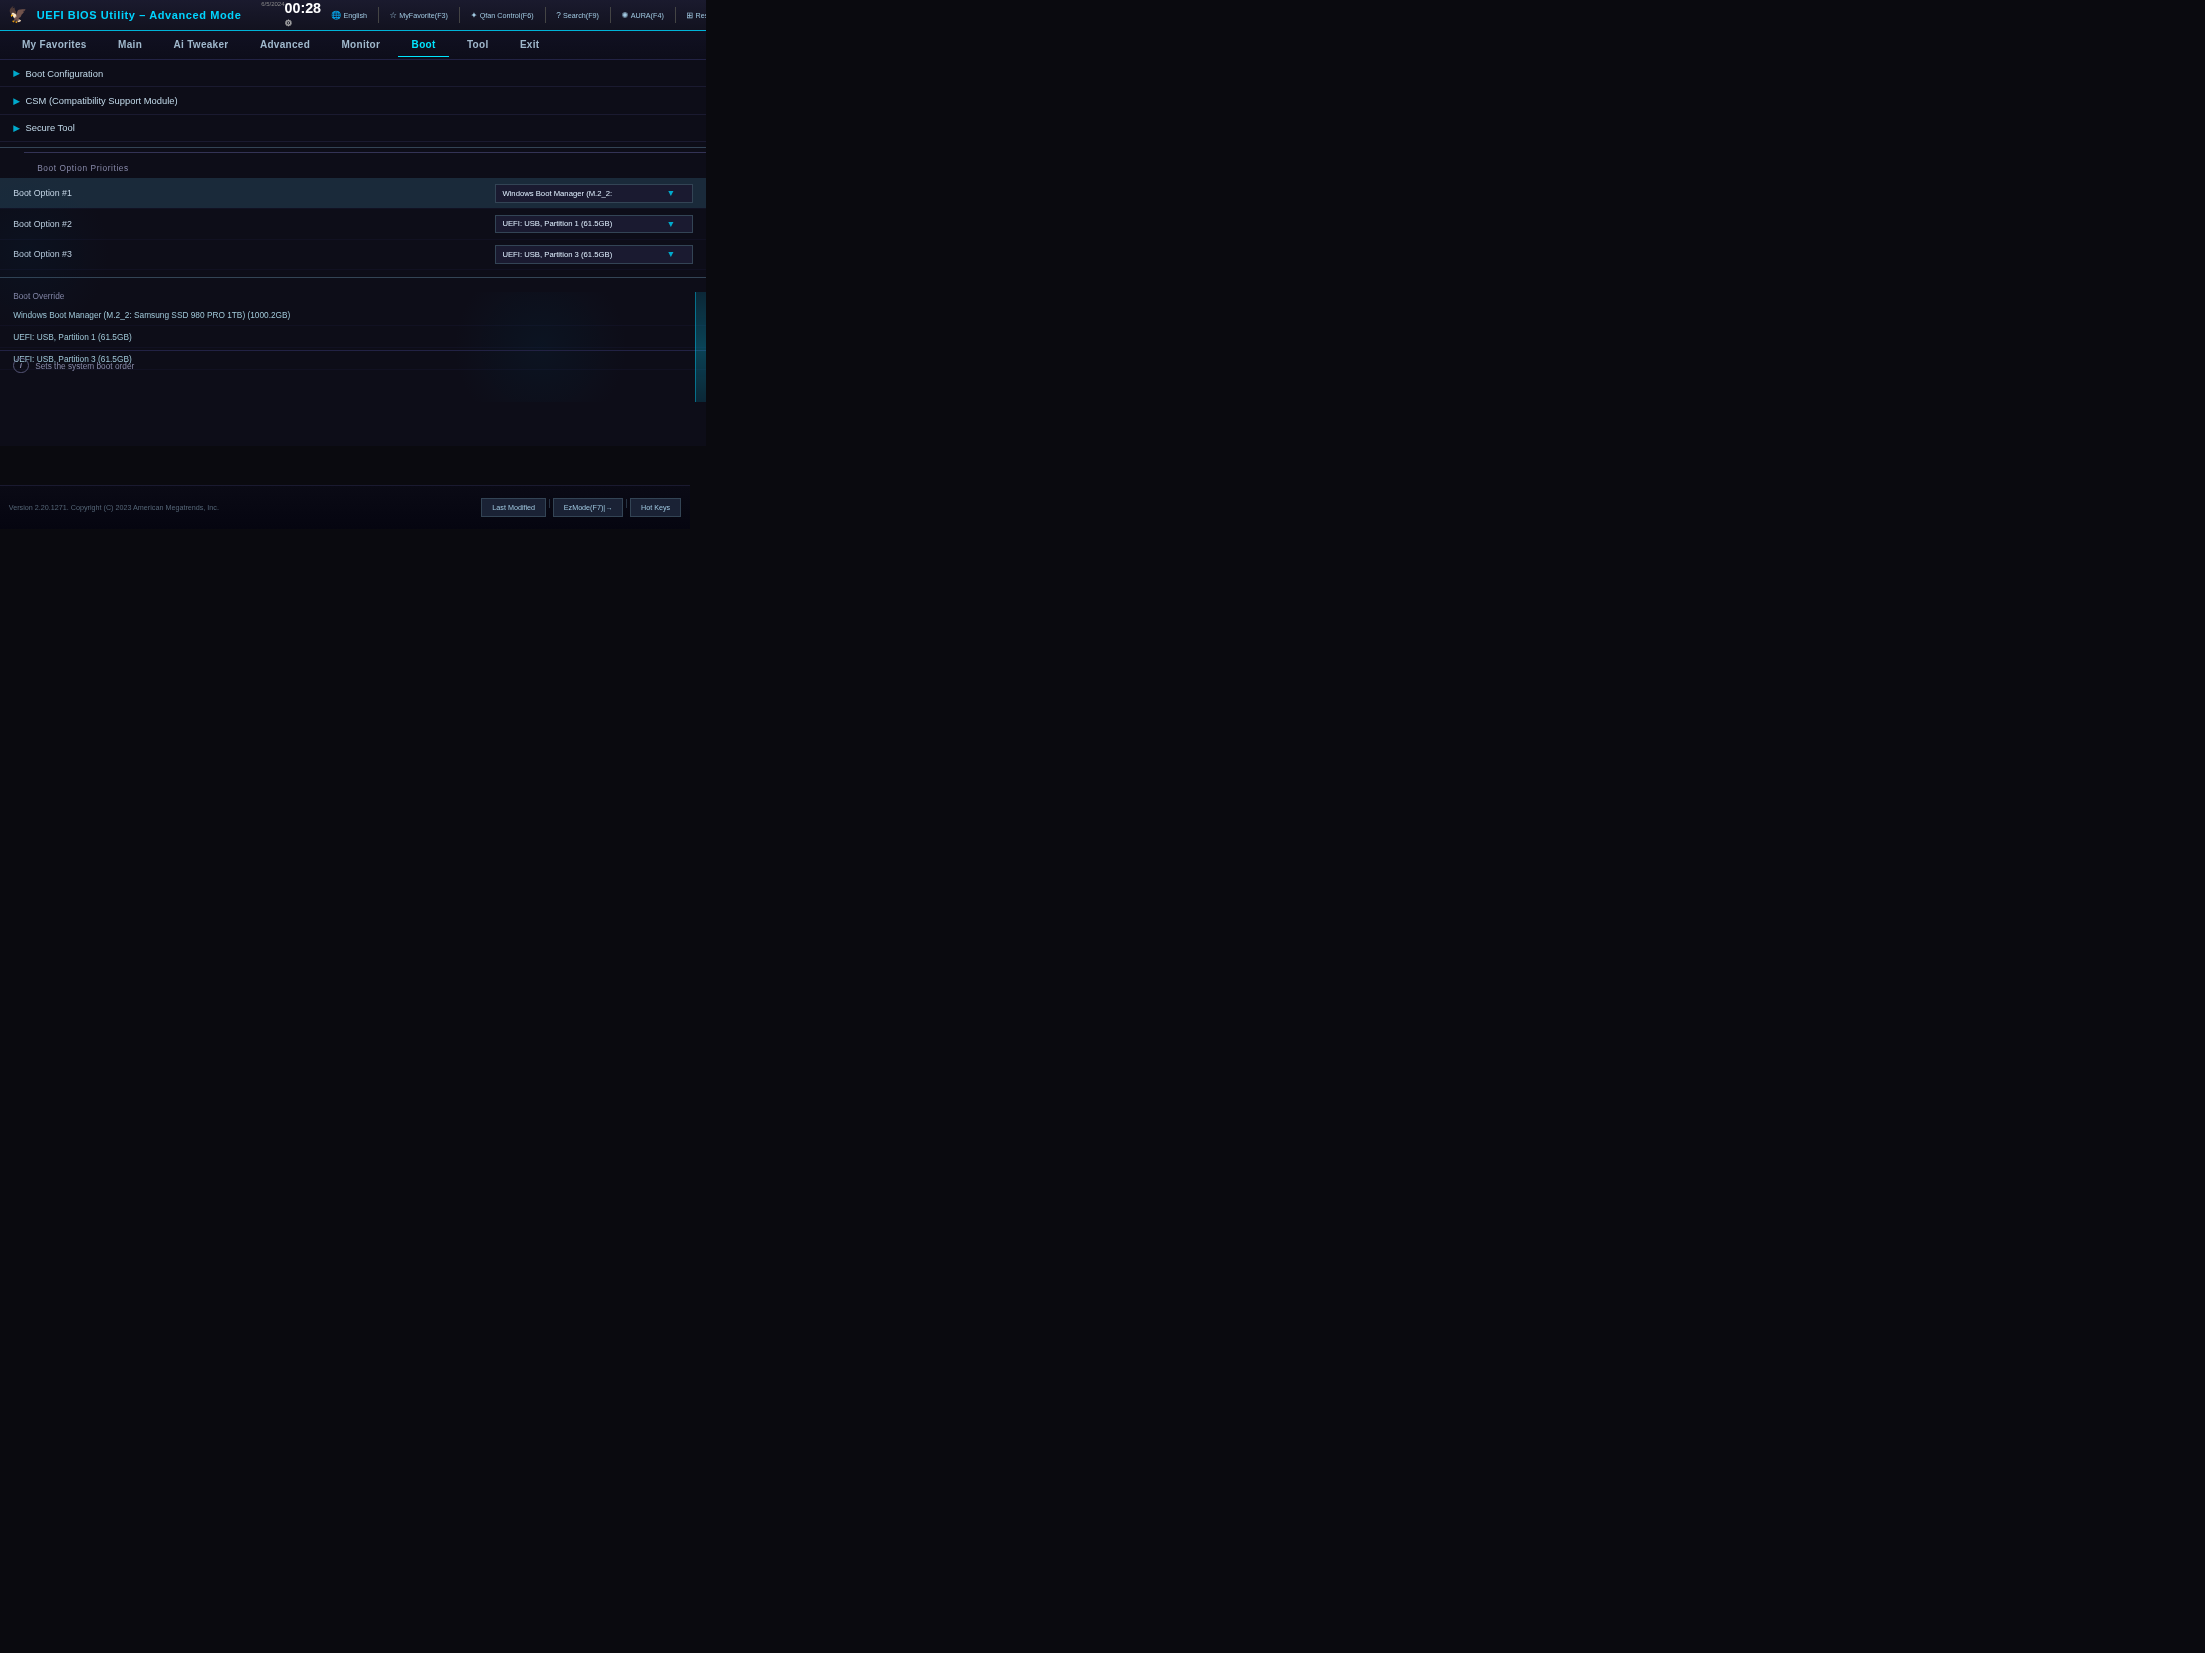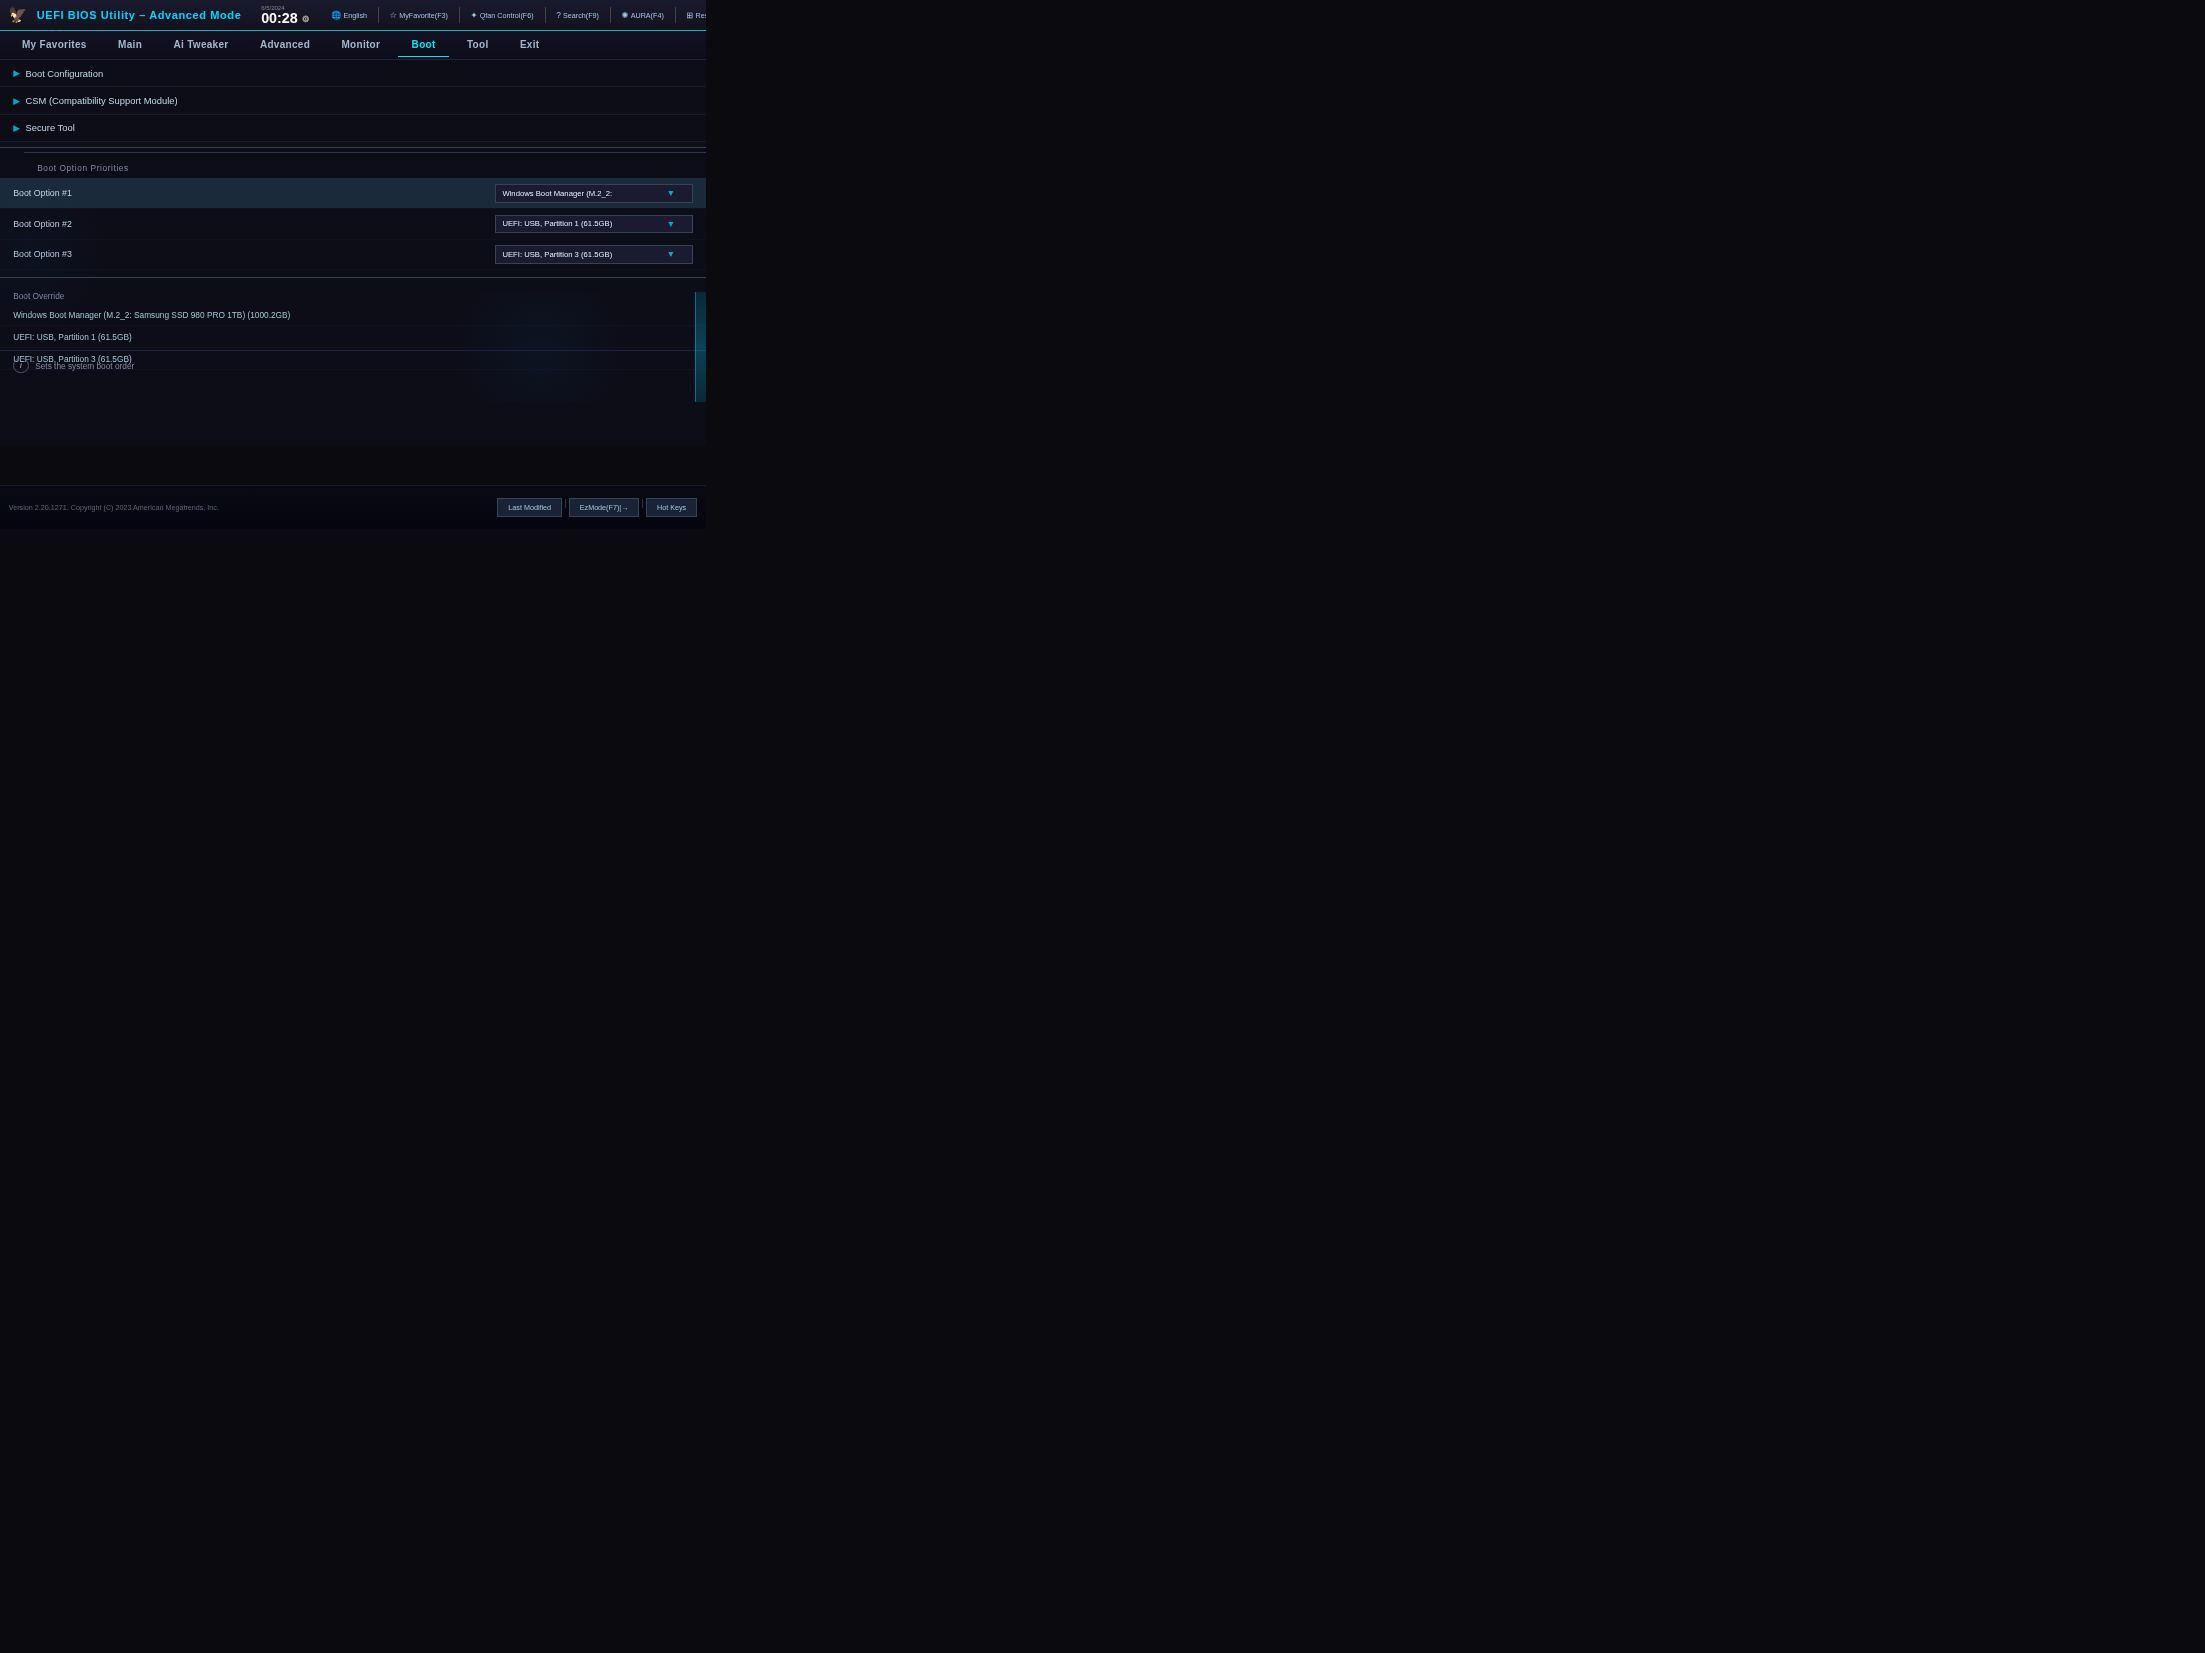--- a/index.html
+++ b/index.html
@@ -67,21 +67,21 @@
       white-space: nowrap;
     }
 
     .tool-icon {
       font-size: 8.3px;
     }
 
     
     .time-area {
       display: flex;
-      flex-direction: column;
+      flex-direction: row;
       align-items: flex-start;
       min-width: 50px;
     }
 
     .date-text {
       font-size: 6px;
       color: #888;
     }
 
     .time-text {
@@ -262,21 +262,21 @@
     .info-text {
       font-size: 8.3px;
       color: #888aaa;
     }
 
     
     .footer {
       position: absolute;
       bottom: 0;
       left: 0;
-      right: 0;
+      right: 16px;
       background: linear-gradient(180deg, #0a0a15 0%, #050510 100%);
       border-top: 0.6px solid #1a1a30;
       padding: 4.4px 8.8px;
       display: flex;
       align-items: center;
       justify-content: space-between;
       height: 44px;
     }
 
     .footer-left {

